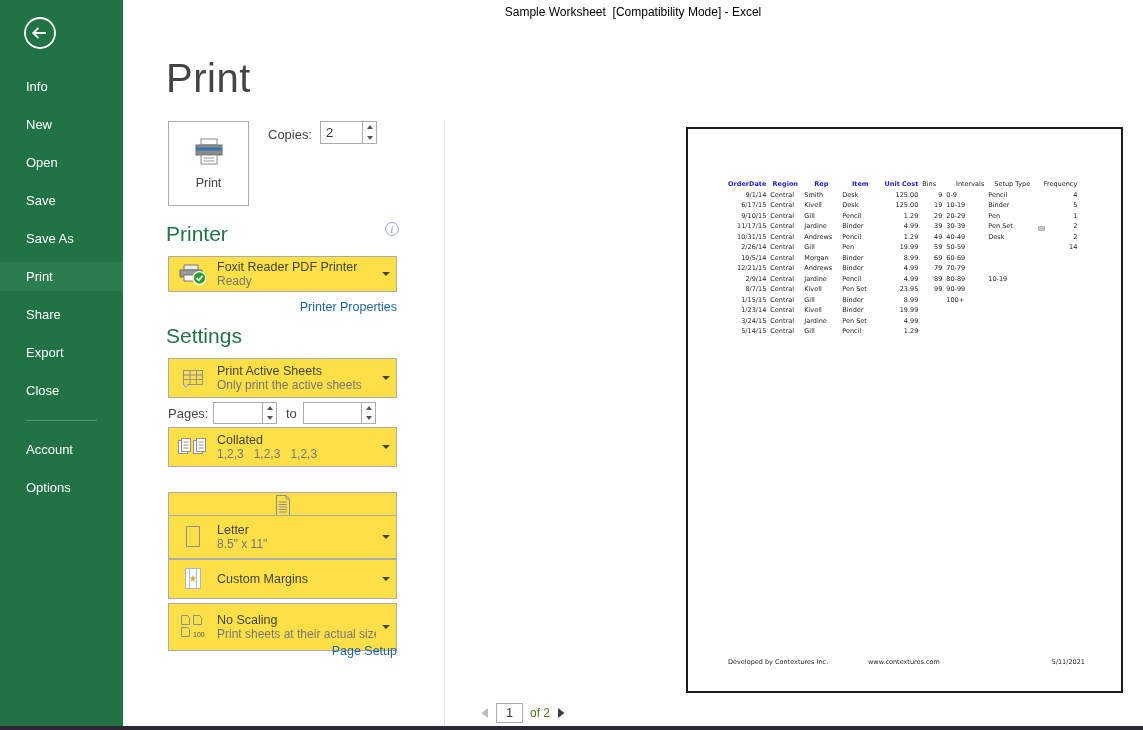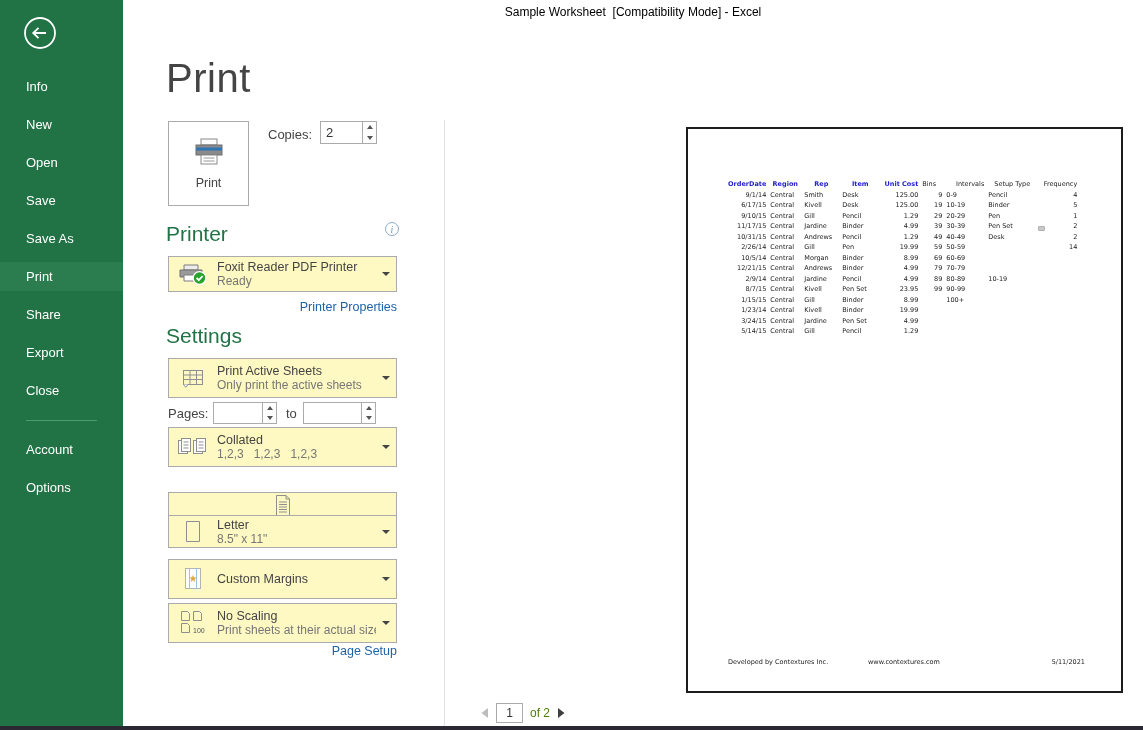--- a/index.html
+++ b/index.html
@@ -43,21 +43,21 @@
   #pages-from-spin { left:213px; top:402px; width:64px; height:22px; }
   #pages-to-spin { left:303px; top:402px; width:73px; height:22px; }
 
   .sec-heading { position:absolute; font-size:21px; font-weight:400; color:#217346; }
   #printer-heading { left:166px; top:222px; }
   #settings-heading { left:166px; top:324px; }
   .info-icon { position:absolute; left:385px; top:222px; width:14px; height:14px;
     border:1px solid #8cabc9; border-radius:50%; color:#7596b8; font-size:10px;
     font-style:italic; text-align:center; line-height:13px; font-family:"Liberation Serif",serif; }
 
-  .dd { position:absolute; left:168px; width:229px; background:#fef9c3; border:1px solid #ababab;
+  .dd { position:absolute; left:168px; width:229px; background:#fde047; border:1px solid #ababab;
     display:flex; align-items:center; cursor:pointer; }
   .dd-icon { width:48px; display:flex; align-items:center; justify-content:center; flex-shrink:0; }
   .dd-text { flex:1; min-width:0; display:flex; flex-direction:column; justify-content:center; }
   .dd-title { font-size:12.5px; color:#444; white-space:nowrap; overflow:hidden; }
   .dd-sub { font-size:12px; color:#767676; white-space:pre; overflow:hidden; }
   .dd-caret { width:20px; display:flex; align-items:center; justify-content:center; flex-shrink:0; }
   .caret { width:0; height:0; border-left:4px solid transparent; border-right:4px solid transparent;
     border-top:4.5px solid #444; }
   #printer-dd { top:256px; height:36px; }
 
@@ -274,21 +274,21 @@
             </g>
           </svg>
         </div>
         <div class="dd-text">
           <span class="dd-title">Portrait Orientation</span>
         </div>
         <div class="dd-caret">
           <i class="caret"></i>
         </div>
       </div>
-      <div class="dd" style="top: 515px; height: 33px;">
+      <div class="dd" style="top: 515px; height: 44px;">
         <div class="dd-icon">
           <svg width="24" height="26" viewBox="0 0 24 26">
             <g stroke="#8f8f8f" fill="none">
               <path d="M5.5 2.5 h13 v20 h-13 z"></path>
             </g>
           </svg>
         </div>
         <div class="dd-text">
           <span class="dd-title">Letter</span>
           <span class="dd-sub">8.5" x 11"</span>
@@ -306,21 +306,21 @@
             <text x="12" y="16" font-size="10" text-anchor="middle" fill="#e0a73c">★</text>
           </svg>
         </div>
         <div class="dd-text">
           <span class="dd-title">Custom Margins</span>
         </div>
         <div class="dd-caret">
           <i class="caret"></i>
         </div>
       </div>
-      <div class="dd" style="top: 603px; height: 40px;">
+      <div class="dd" style="top: 603px; height: 48px;">
         <div class="dd-icon">
           <svg width="28" height="26" viewBox="0 0 28 26">
             <g stroke="#8f8f8f" fill="none">
               <path d="M2.5 1.5 h6 l2 2 v7 h-8 z"></path>
               <path d="M14.5 1.5 h6 l2 2 v7 h-8 z"></path>
               <path d="M2.5 13.5 h6 l2 2 v7 h-8 z"></path>
             </g>
             <text x="14" y="23" font-size="7" fill="#555" font-family="Liberation Sans, sans-serif">100</text>
           </svg>
         </div>

